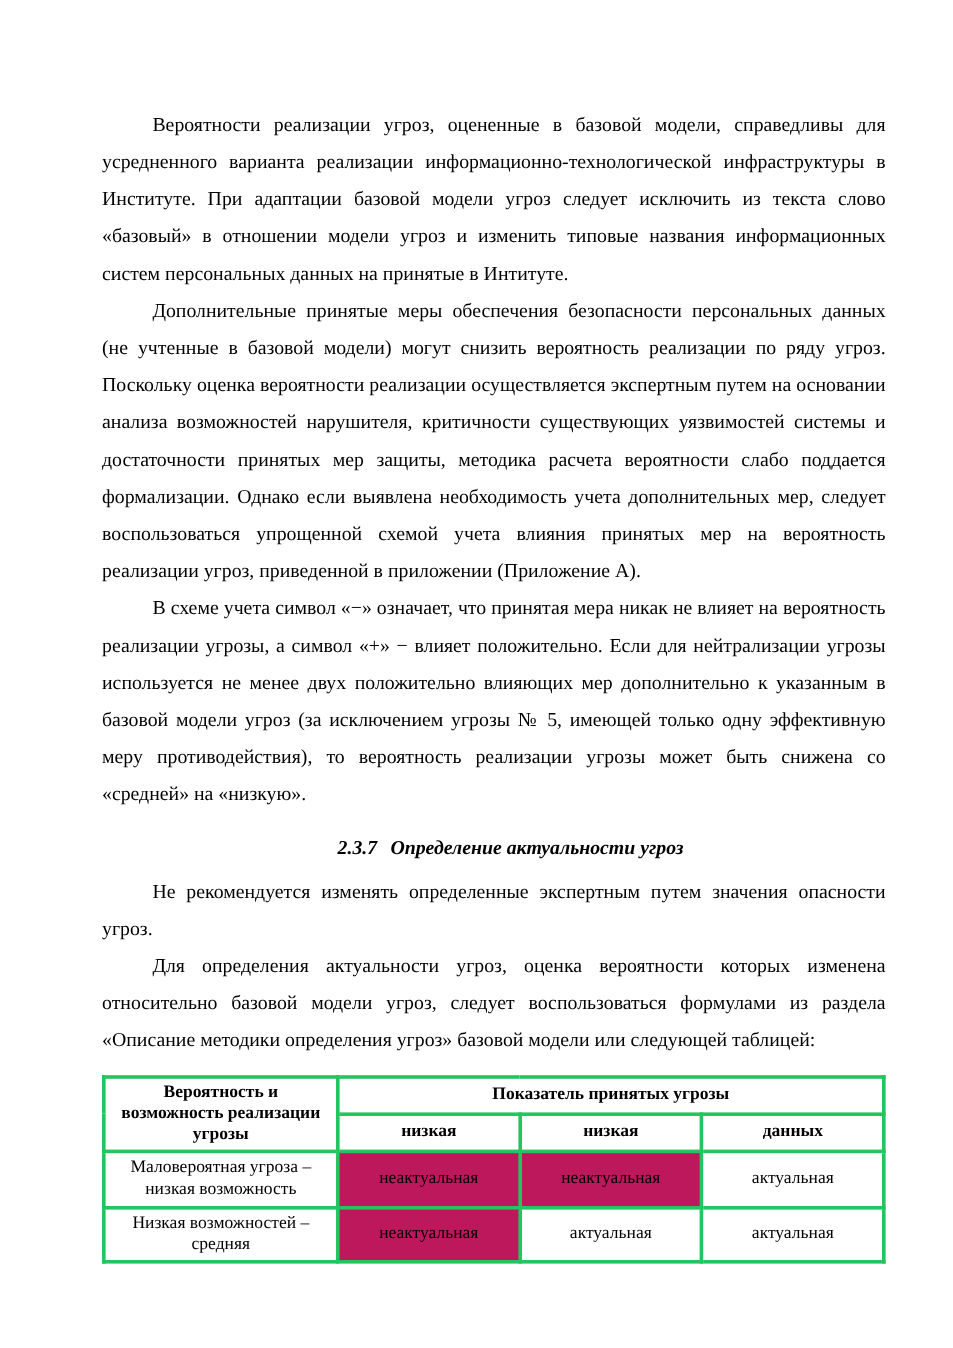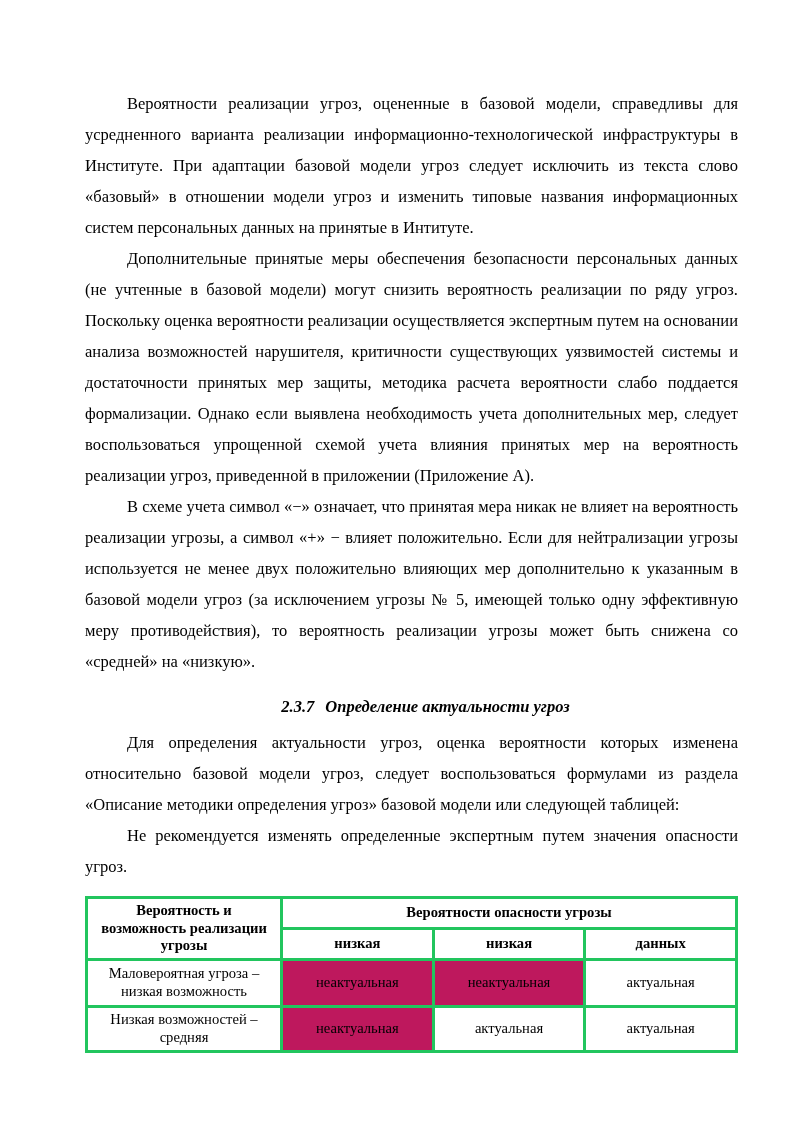--- a/index.html
+++ b/index.html
@@ -78,29 +78,29 @@
   <div class="doc-body">
 
     <p class="para">Вероятности реализации угроз, оцененные в базовой модели, справедливы для усредненного варианта реализации информационно-технологической инфраструктуры в Институте. При адаптации базовой модели угроз следует исключить из текста слово «базовый» в отношении модели угроз и изменить типовые названия информационных систем персональных данных на принятые в Интитуте.</p>
     <p class="para">Дополнительные принятые меры обеспечения безопасности персональных данных (не учтенные в базовой модели) могут снизить вероятность реализации по ряду угроз. Поскольку оценка вероятности реализации осуществляется экспертным путем на основании анализа возможностей нарушителя, критичности существующих уязвимостей системы и достаточности принятых мер защиты, методика расчета вероятности слабо поддается формализации. Однако если выявлена необходимость учета дополнительных мер, следует воспользоваться упрощенной схемой учета влияния принятых мер на вероятность реализации угроз, приведенной в приложении (Приложение А).</p>
     <p class="para">В схеме учета символ «−» означает, что принятая мера никак не влияет на вероятность реализации угрозы, а символ «+» − влияет положительно. Если для нейтрализации угрозы используется не менее двух положительно влияющих мер дополнительно к указанным в базовой модели угроз (за исключением угрозы № 5, имеющей только одну эффективную меру противодействия), то вероятность реализации угрозы может быть снижена со «средней» на «низкую».</p>
 
     <h3 class="heading">
       <span class="num">2.3.7</span><span>Определение актуальности угроз</span>
     </h3>
 
+    <p class="para">Не рекомендуется изменять определенные экспертным путем значения опасности угроз.</p>
     <p class="para">Для определения актуальности угроз, оценка вероятности которых изменена относительно базовой модели угроз, следует воспользоваться формулами из раздела «Описание методики определения угроз» базовой модели или следующей таблицей:</p>
-    <p class="para">Не рекомендуется изменять определенные экспертным путем значения опасности угроз.</p>
 
     <div class="table-wrap">
       <table class="threat-table">
         <tbody>
           <tr class="row-h1">
             <th class="col-first" rowspan="2">Вероятность и возможность реализации угрозы</th>
-            <th colspan="3">Вероятности опасности угрозы</th>
+            <th colspan="3">Показатель принятых угрозы</th>
           </tr>
           <tr>
             <th class="col-rest">низкая</th>
             <th class="col-rest">низкая</th>
             <th class="col-rest">данных</th>
           </tr>
           <tr class="tall">
             <td>Маловероятная угроза – низкая возможность</td>
             <td class="cell-shaded">неактуальная</td>
             <td class="cell-shaded">неактуальная</td>

